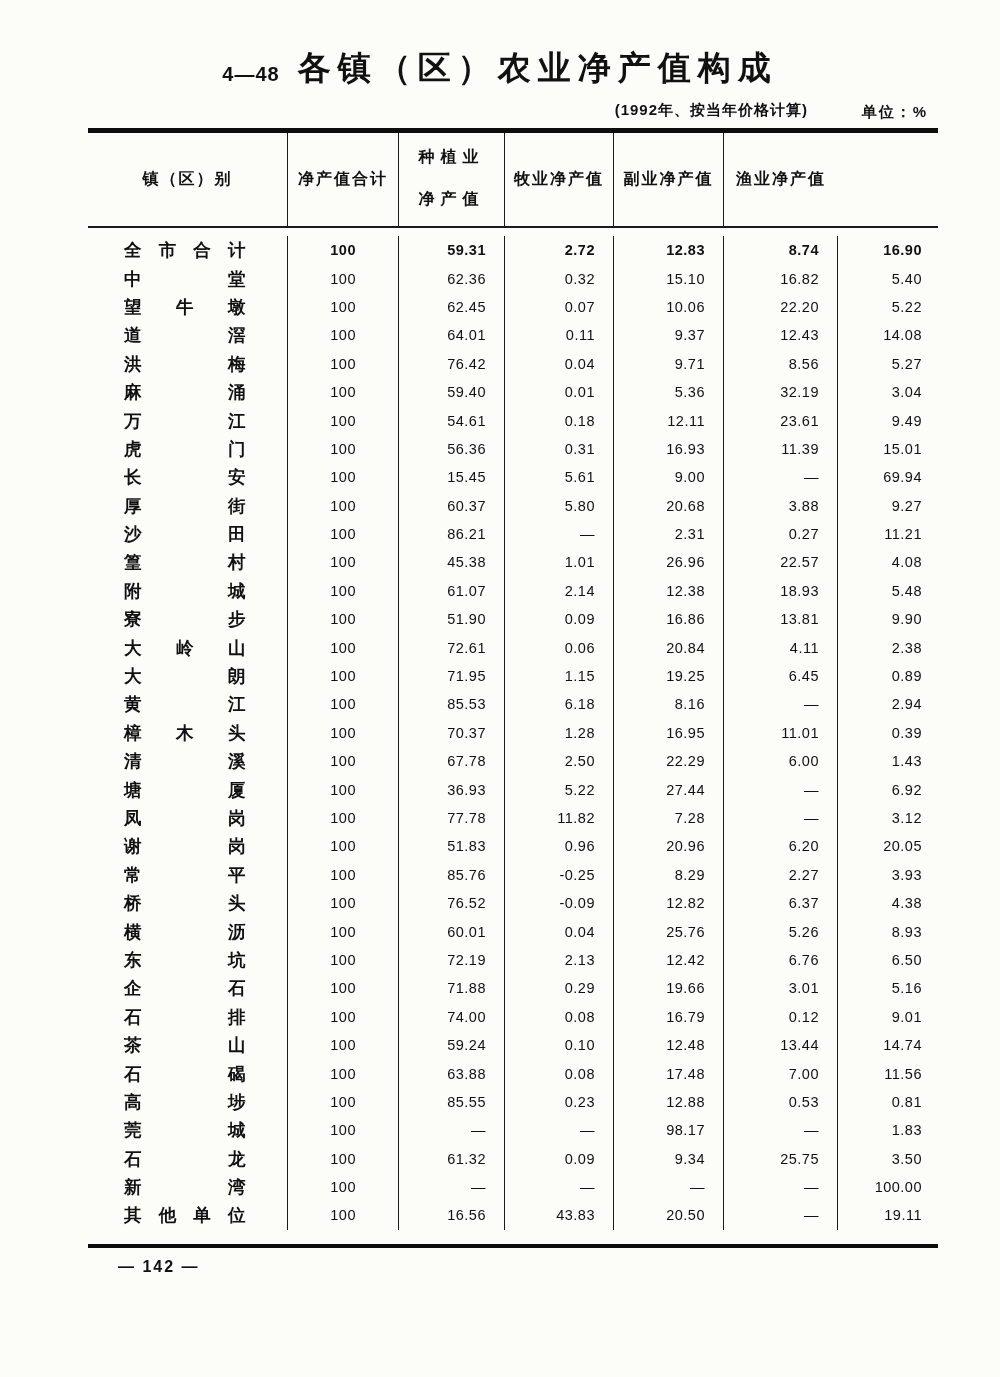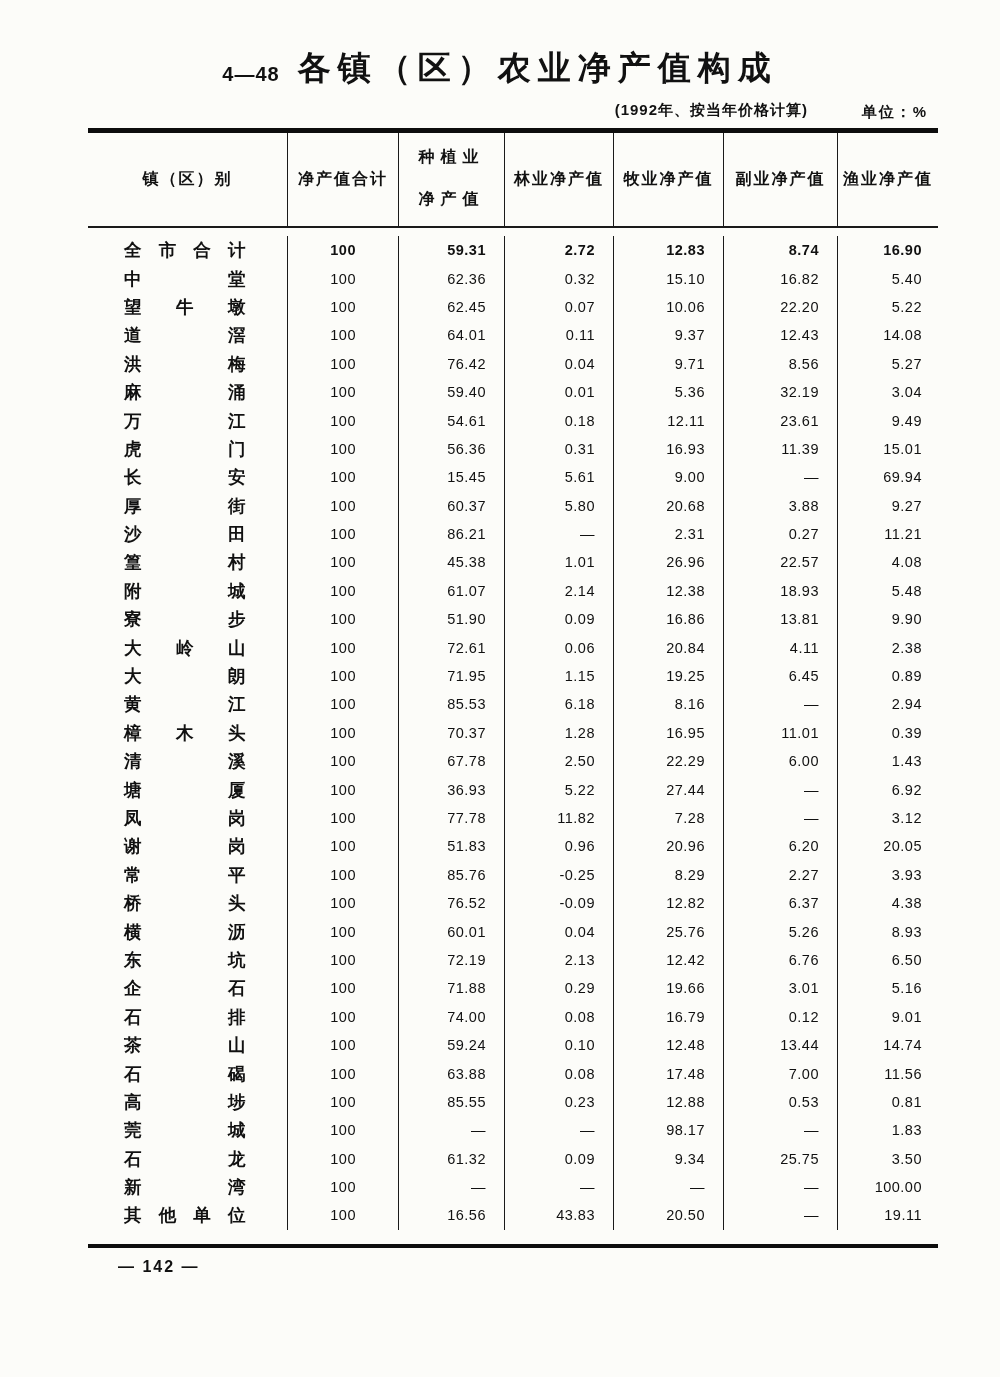--- a/index.html
+++ b/index.html
@@ -126,21 +126,20 @@
 <div class="unit-label">单位：%</div>
 
 <div class="stat-table">
   <div class="thead-row">
     <div class="hcell">镇（区）别</div>
     <div class="hcell">净产值合计</div>
     <div class="hcell two-line">
       <span>种植业</span>
       <span>净产值</span>
     </div>
-    <div class="hcell">林业净产值</div>
     <div class="hcell">牧业净产值</div>
     <div class="hcell">副业净产值</div>
     <div class="hcell">渔业净产值</div>
   </div>
   <div class="tbody">
       <div class="trow bold">
         <div class="cell name-cell">
           <span class="name-spread">
             <span>全</span>
             <span>市</span>

